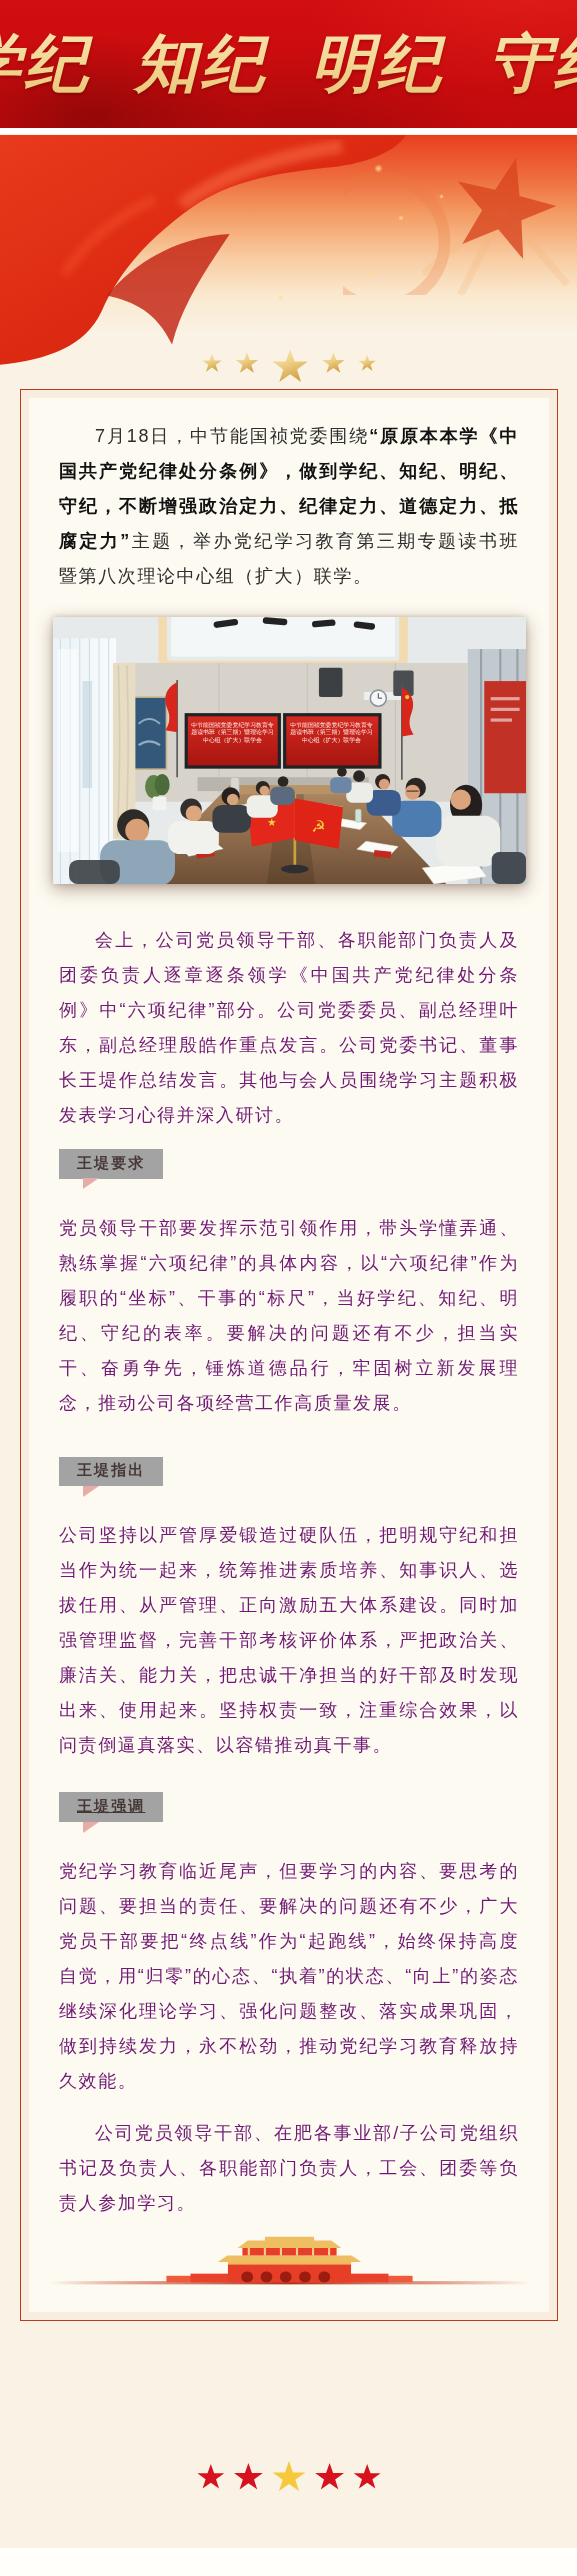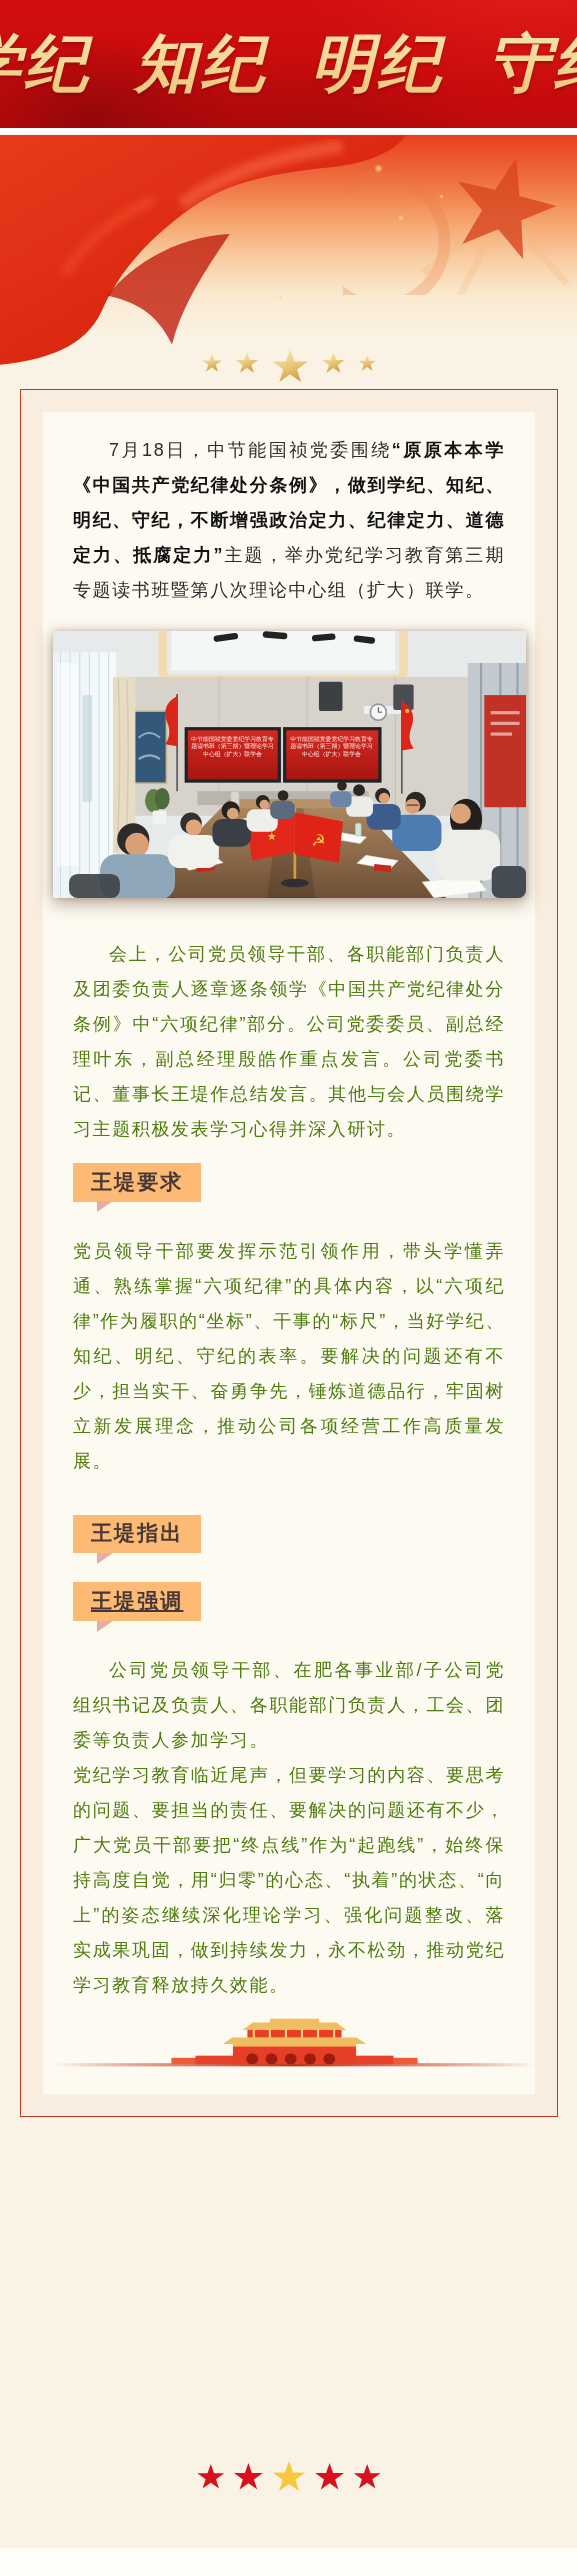--- a/index.html
+++ b/index.html
@@ -37,42 +37,42 @@
     clip-path:polygon(50% 0%,61.8% 34.5%,98% 34.5%,68.6% 56.5%,79.4% 91%,50% 69.5%,20.6% 91%,31.4% 56.5%,2% 34.5%,38.2% 34.5%);}
   .star-gold{background:linear-gradient(160deg,#FAEBB9 0%,#EECE84 40%,#D3A54B 75%,#B9893A 100%);}
   .ts1{width:20.3px;height:20px;}
   .ts2{width:23.5px;height:22.5px;}
   .ts3{width:37px;height:36px;transform:translateY(3.7px);}
   .ts4{width:23.5px;height:22.5px;}
   .ts5{width:18px;height:17.6px;}
 
   
   .card{position:relative;margin:389px auto 0;width:538px;box-sizing:border-box;
-    border:1.6px solid #BC3A20;background:#F8EDDE;padding:22px;}
+    border:1.6px solid #BC3A20;background:#F8EDDE;padding:8px;}
   .card-inner{background:#FDFAF1;padding:21.4px 0 19px;}
 
-  .para{font-size:18px;line-height:35px;letter-spacing:1.6px;color:#4d7c0f;
+  .para{font-size:18px;line-height:35px;letter-spacing:1.6px;color:#701a75;
     text-align:justify;margin:0 30px;}
   .indent{text-indent:2em;}
   .p1{color:#2E2E2E;}
   .p1 b{color:#121212;font-weight:700;}
 
   .mt72{margin-top:39px;}
   .mt56{margin-top:30px;} .mt32{margin-top:17px;}
 
   .photo{position:relative;width:473px;height:267px;margin:22.5px auto 0;background:#DADEDE;
     box-shadow:0 5.3px 16px rgba(96,60,38,.45),0 0 5.3px rgba(96,60,38,.22);}
   .photo svg{display:block;width:100%;height:100%;}
   .screen-text{position:absolute;color:#FFEFEF;font-size:5.9px;line-height:7.5px;text-align:center;
     width:86px;top:105px;letter-spacing:0;}
   .screen-text.left{left:137px;}
   .screen-text.right{left:236px;}
 
-  .tag{position:relative;width:fit-content;margin:16px 0 0 30px;background:#fdba74;
-    color:#463837;font-size:21px;font-weight:bold;letter-spacing:2.1px;padding:4.8px 18px 5.9px;}
+  .tag{position:relative;width:fit-content;margin:16px 0 0 30px;background:#a3a3a3;
+    color:#463837;font-size:15px;font-weight:bold;letter-spacing:2.1px;padding:4.8px 18px 5.9px;}
   .tag::after{content:"";position:absolute;left:23.5px;bottom:-10.7px;width:0;height:0;
     border-top:11.8px solid #E8ACA8;border-right:16px solid transparent;}
   .tag.mt56{margin-top:36px;} .tag.mt54{margin-top:29px;text-decoration:underline;}
   .tag + .para{margin-top:32px;}
 
   .building-wrap{margin:13px auto 0;width:503px;}
   .building-wrap svg{display:block;width:503px;height:59px;}
 
   
   .stars-bottom{position:absolute;top:2461px;left:0;width:100%;
@@ -299,27 +299,28 @@
       <p class="para indent mt72">会上，公司党员领导干部、各职能部门负责人及团委负责人逐章逐条领学《中国共产党纪律处分条例》中“六项纪律”部分。公司党委委员、副总经理叶东，副总经理殷皓作重点发言。公司党委书记、董事长王堤作总结发言。其他与会人员围绕学习主题积极发表学习心得并深入研讨。</p>
 
       <div class="tag">
         <span>王堤要求</span>
       </div>
       <p class="para">党员领导干部要发挥示范引领作用，带头学懂弄通、熟练掌握“六项纪律”的具体内容，以“六项纪律”作为履职的“坐标”、干事的“标尺”，当好学纪、知纪、明纪、守纪的表率。要解决的问题还有不少，担当实干、奋勇争先，锤炼道德品行，牢固树立新发展理念，推动公司各项经营工作高质量发展。</p>
 
       <div class="tag mt56">
         <span>王堤指出</span>
       </div>
+      <p class="para">公司坚持以严管厚爱锻造过硬队伍，把明规守纪和担当作为统一起来，统筹推进素质培养、知事识人、选拔任用、从严管理、正向激励五大体系建设。同时加强管理监督，完善干部考核评价体系，严把政治关、廉洁关、能力关，把忠诚干净担当的好干部及时发现出来、使用起来。坚持权责一致，注重综合效果，以问责倒逼真落实、以容错推动真干事。</p>
 
       <div class="tag mt54">
         <span>王堤强调</span>
       </div>
+      <p class="para">党纪学习教育临近尾声，但要学习的内容、要思考的问题、要担当的责任、要解决的问题还有不少，广大党员干部要把“终点线”作为“起跑线”，始终保持高度自觉，用“归零”的心态、“执着”的状态、“向上”的姿态继续深化理论学习、强化问题整改、落实成果巩固，做到持续发力，永不松劲，推动党纪学习教育释放持久效能。</p>
+
       <p class="para indent mt32">公司党员领导干部、在肥各事业部/子公司党组织书记及负责人、各职能部门负责人，工会、团委等负责人参加学习。</p>
-
-      <p class="para">党纪学习教育临近尾声，但要学习的内容、要思考的问题、要担当的责任、要解决的问题还有不少，广大党员干部要把“终点线”作为“起跑线”，始终保持高度自觉，用“归零”的心态、“执着”的状态、“向上”的姿态继续深化理论学习、强化问题整改、落实成果巩固，做到持续发力，永不松劲，推动党纪学习教育释放持久效能。</p>
 
       <div class="building-wrap">
         <svg viewBox="0 0 940 110">
           <defs>
             <linearGradient id="bline" x1="0" y1="0" x2="1" y2="0">
               <stop offset="0" stop-color="#BB2C18" stop-opacity="0"></stop>
               <stop offset=".2" stop-color="#C84A2E" stop-opacity=".55"></stop>
               <stop offset=".5" stop-color="#A82712" stop-opacity=".95"></stop>
               <stop offset=".8" stop-color="#C84A2E" stop-opacity=".55"></stop>
               <stop offset="1" stop-color="#BB2C18" stop-opacity="0"></stop>

